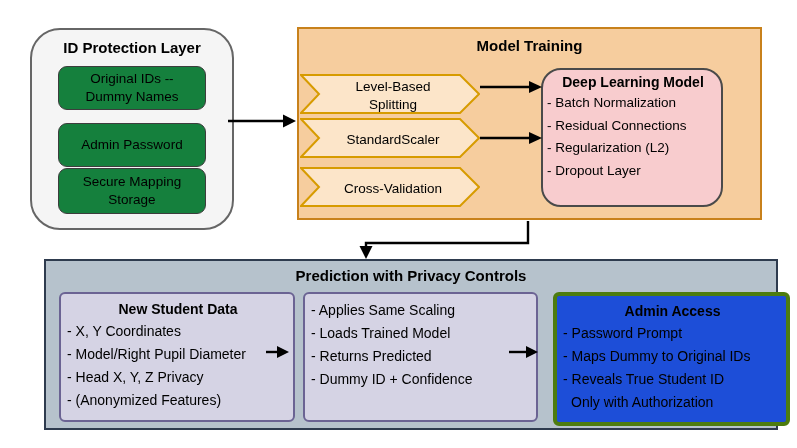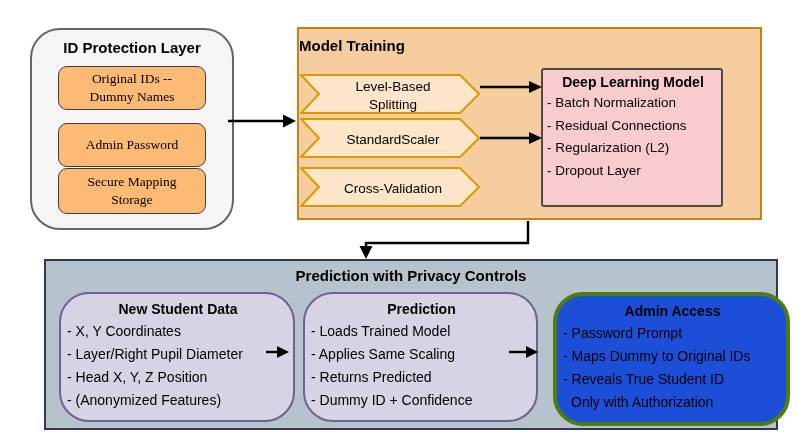--- a/index.html
+++ b/index.html
@@ -13,68 +13,68 @@
   #id-box{
     left:30px;top:28px;width:204px;height:202px;
     background:#F5F5F5;border:2px solid #666666;border-radius:30px;
   }
   #id-box .box-title{
     position:absolute;left:0;right:0;top:9px;text-align:center;
     font-weight:bold;font-size:15px;
   }
   .id-item{
     position:absolute;left:26px;right:26px;
-    background:#fdba74;border:1.6px solid #3D3D3D;border-radius:9px;
+    background:#15803d;border:1.6px solid #3D3D3D;border-radius:9px;
     display:flex;align-items:center;justify-content:center;
-    font-size:13.5px;text-align:center;white-space:pre-line;line-height:18px;font-family:Liberation Serif, serif;
+    font-size:13.5px;text-align:center;white-space:pre-line;line-height:18px;
   }
   #id-item-0{top:36px;height:42px;}
   #id-item-1{top:93px;height:42px;text-align:right;}
   #id-item-2{top:138px;height:44px;}
 
   
   #training-box{
     left:297px;top:27px;width:465px;height:193px;
     background:#F6CD9E;border:2px solid #C8811B;
   }
   #training-box .box-title{
-    position:absolute;left:0;right:0;top:8px;text-align:left;
+    position:absolute;left:0;right:0;top:8px;text-align:center;
     font-weight:bold;font-size:15px;
   }
   .chevron{position:absolute;left:1px;width:180px;height:44px;}
   .chevron svg{position:absolute;left:0;top:0;}
   .chevron .chev-label{
     position:absolute;left:16px;right:10px;top:0;bottom:0;
     display:flex;align-items:center;justify-content:center;
     font-size:13.5px;text-align:center;white-space:pre-line;line-height:18px;
   }
   #chevron-0{top:45px;}
   #chevron-1{top:89px;}
   #chevron-2{top:138px;}
 
   
   #dl-box{
     left:541px;top:68px;width:182px;height:139px;
-    background:#F8CCCE;border:2px solid #4A4A4A;border-radius:3px;
+    background:#F8CCCE;border:2px solid #4A4A4A;border-radius:20px;
     padding:2px 2px 0 4px;
   }
   #dl-box .card-title{font-weight:bold;font-size:14px;text-align:center;line-height:20px;}
   #dl-box .card-item{font-size:13.5px;line-height:22.5px;white-space:nowrap;}
 
   
   #privacy-box{
     left:44px;top:259px;width:734px;height:171px;
     background:#B6C2CC;border:2px solid #2E3B4E;
   }
   #privacy-box .box-title{
     position:absolute;left:0;right:0;top:6px;text-align:center;
     font-weight:bold;font-size:15px;
   }
   .pcard{
-    position:absolute;top:31px;height:121px;border-radius:30px;
+    position:absolute;top:31px;height:121px;border-radius:6px;
     padding:5px 4px 0 6px;
   }
   .pcard .card-title{font-weight:bold;font-size:14px;text-align:center;line-height:21px;}
   .pcard .card-item{font-size:14px;line-height:23px;white-space:nowrap;}
   .pcard .card-item.indent{padding-left:8px;}
   #card-newdata{left:13px;width:222px;background:#D5D3E4;border:2px solid #6B6393;}
   #card-prediction{left:257px;width:221px;background:#D5D3E4;border:2px solid #6B6393;}
   #card-admin{left:507px;width:219px;background:#1d4ed8;border:4px solid #4d7c0f;}
 
   
@@ -129,29 +129,28 @@
     <div class="card-item">- Regularization (L2)</div>
     <div class="card-item">- Dropout Layer</div>
   </div>
 
   <div class="abs" id="privacy-box">
     <div class="box-title">Prediction with Privacy Controls</div>
 
     <div class="pcard" id="card-newdata">
       <div class="card-title">New Student Data</div>
       <div class="card-item">- X, Y Coordinates</div>
-      <div class="card-item">- Layer/Right Pupil Diameter</div>
-      <div class="card-item">- Head X, Y, Z Position</div>
+      <div class="card-item">- Model/Right Pupil Diameter</div>
+      <div class="card-item">- Head X, Y, Z Privacy</div>
       <div class="card-item">- (Anonymized Features)</div>
     </div>
 
     <div class="pcard" id="card-prediction">
-      <div class="card-title">Prediction</div>
+      <div class="card-item">- Applies Same Scaling</div>
       <div class="card-item">- Loads Trained Model</div>
-      <div class="card-item">- Applies Same Scaling</div>
       <div class="card-item">- Returns Predicted</div>
       <div class="card-item">- Dummy ID + Confidence</div>
     </div>
 
     <div class="pcard" id="card-admin">
       <div class="card-title">Admin Access</div>
       <div class="card-item">- Password Prompt</div>
       <div class="card-item">- Maps Dummy to Original IDs</div>
       <div class="card-item">- Reveals True Student ID</div>
       <div class="card-item indent">Only with Authorization</div>

